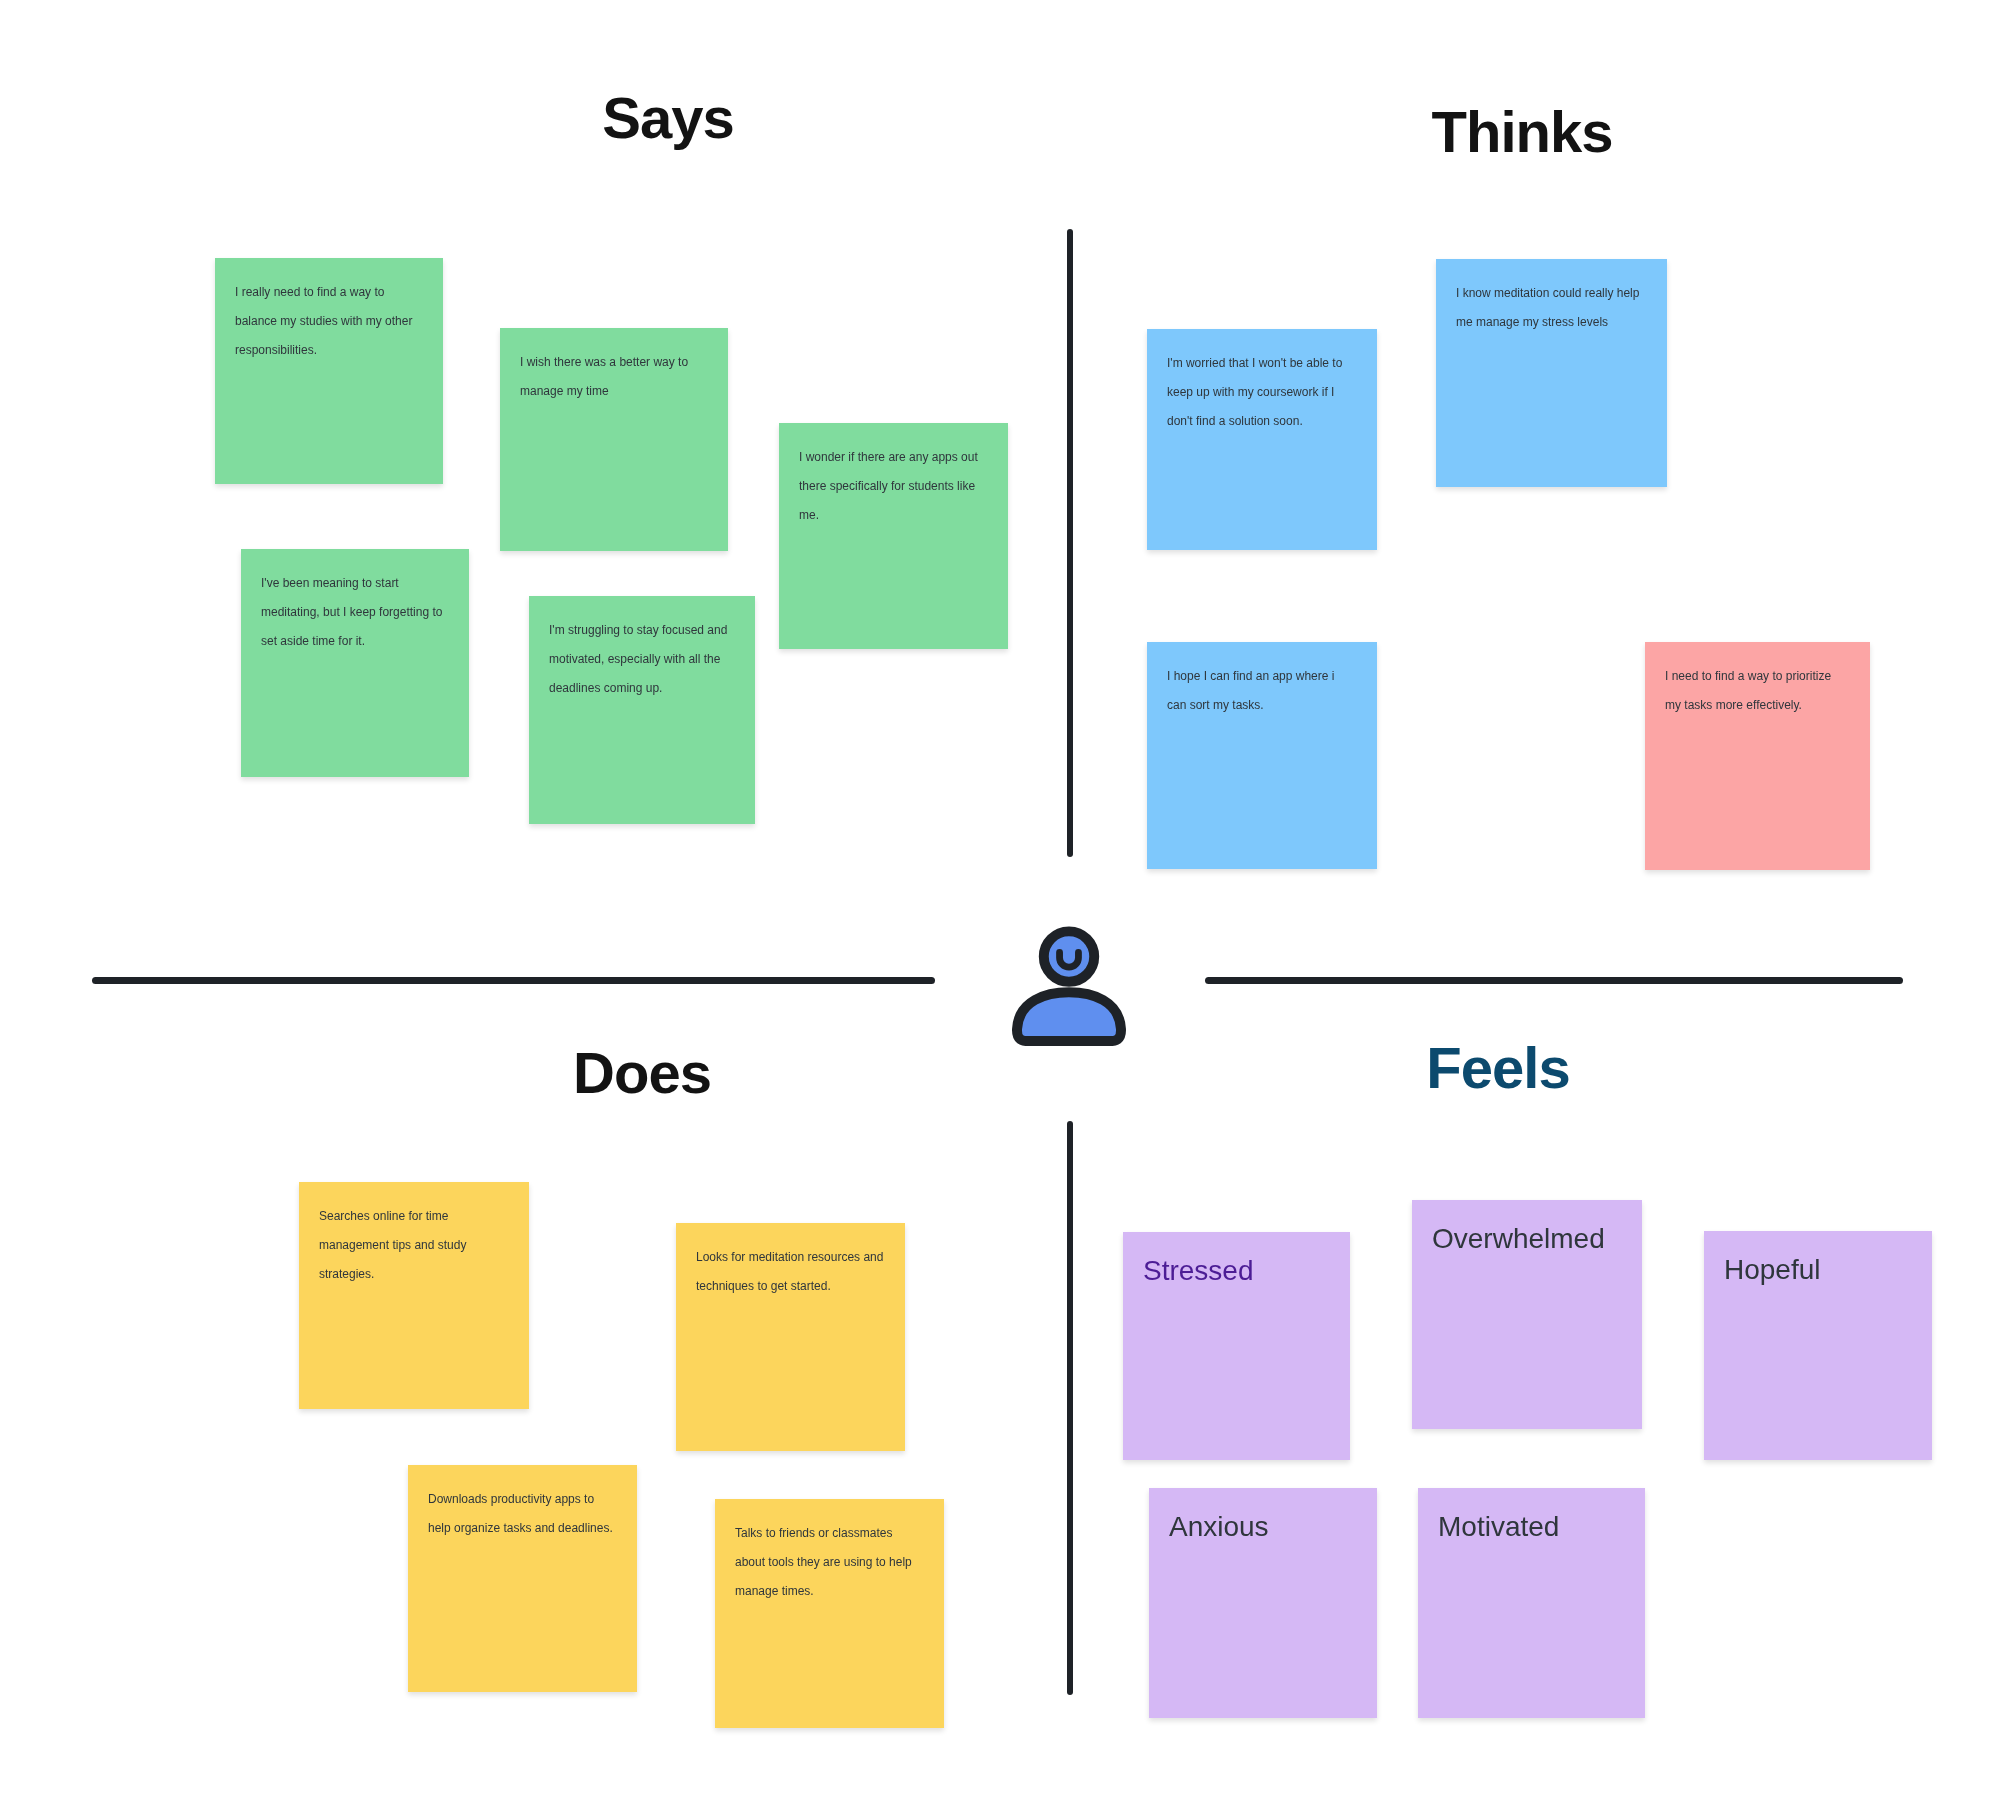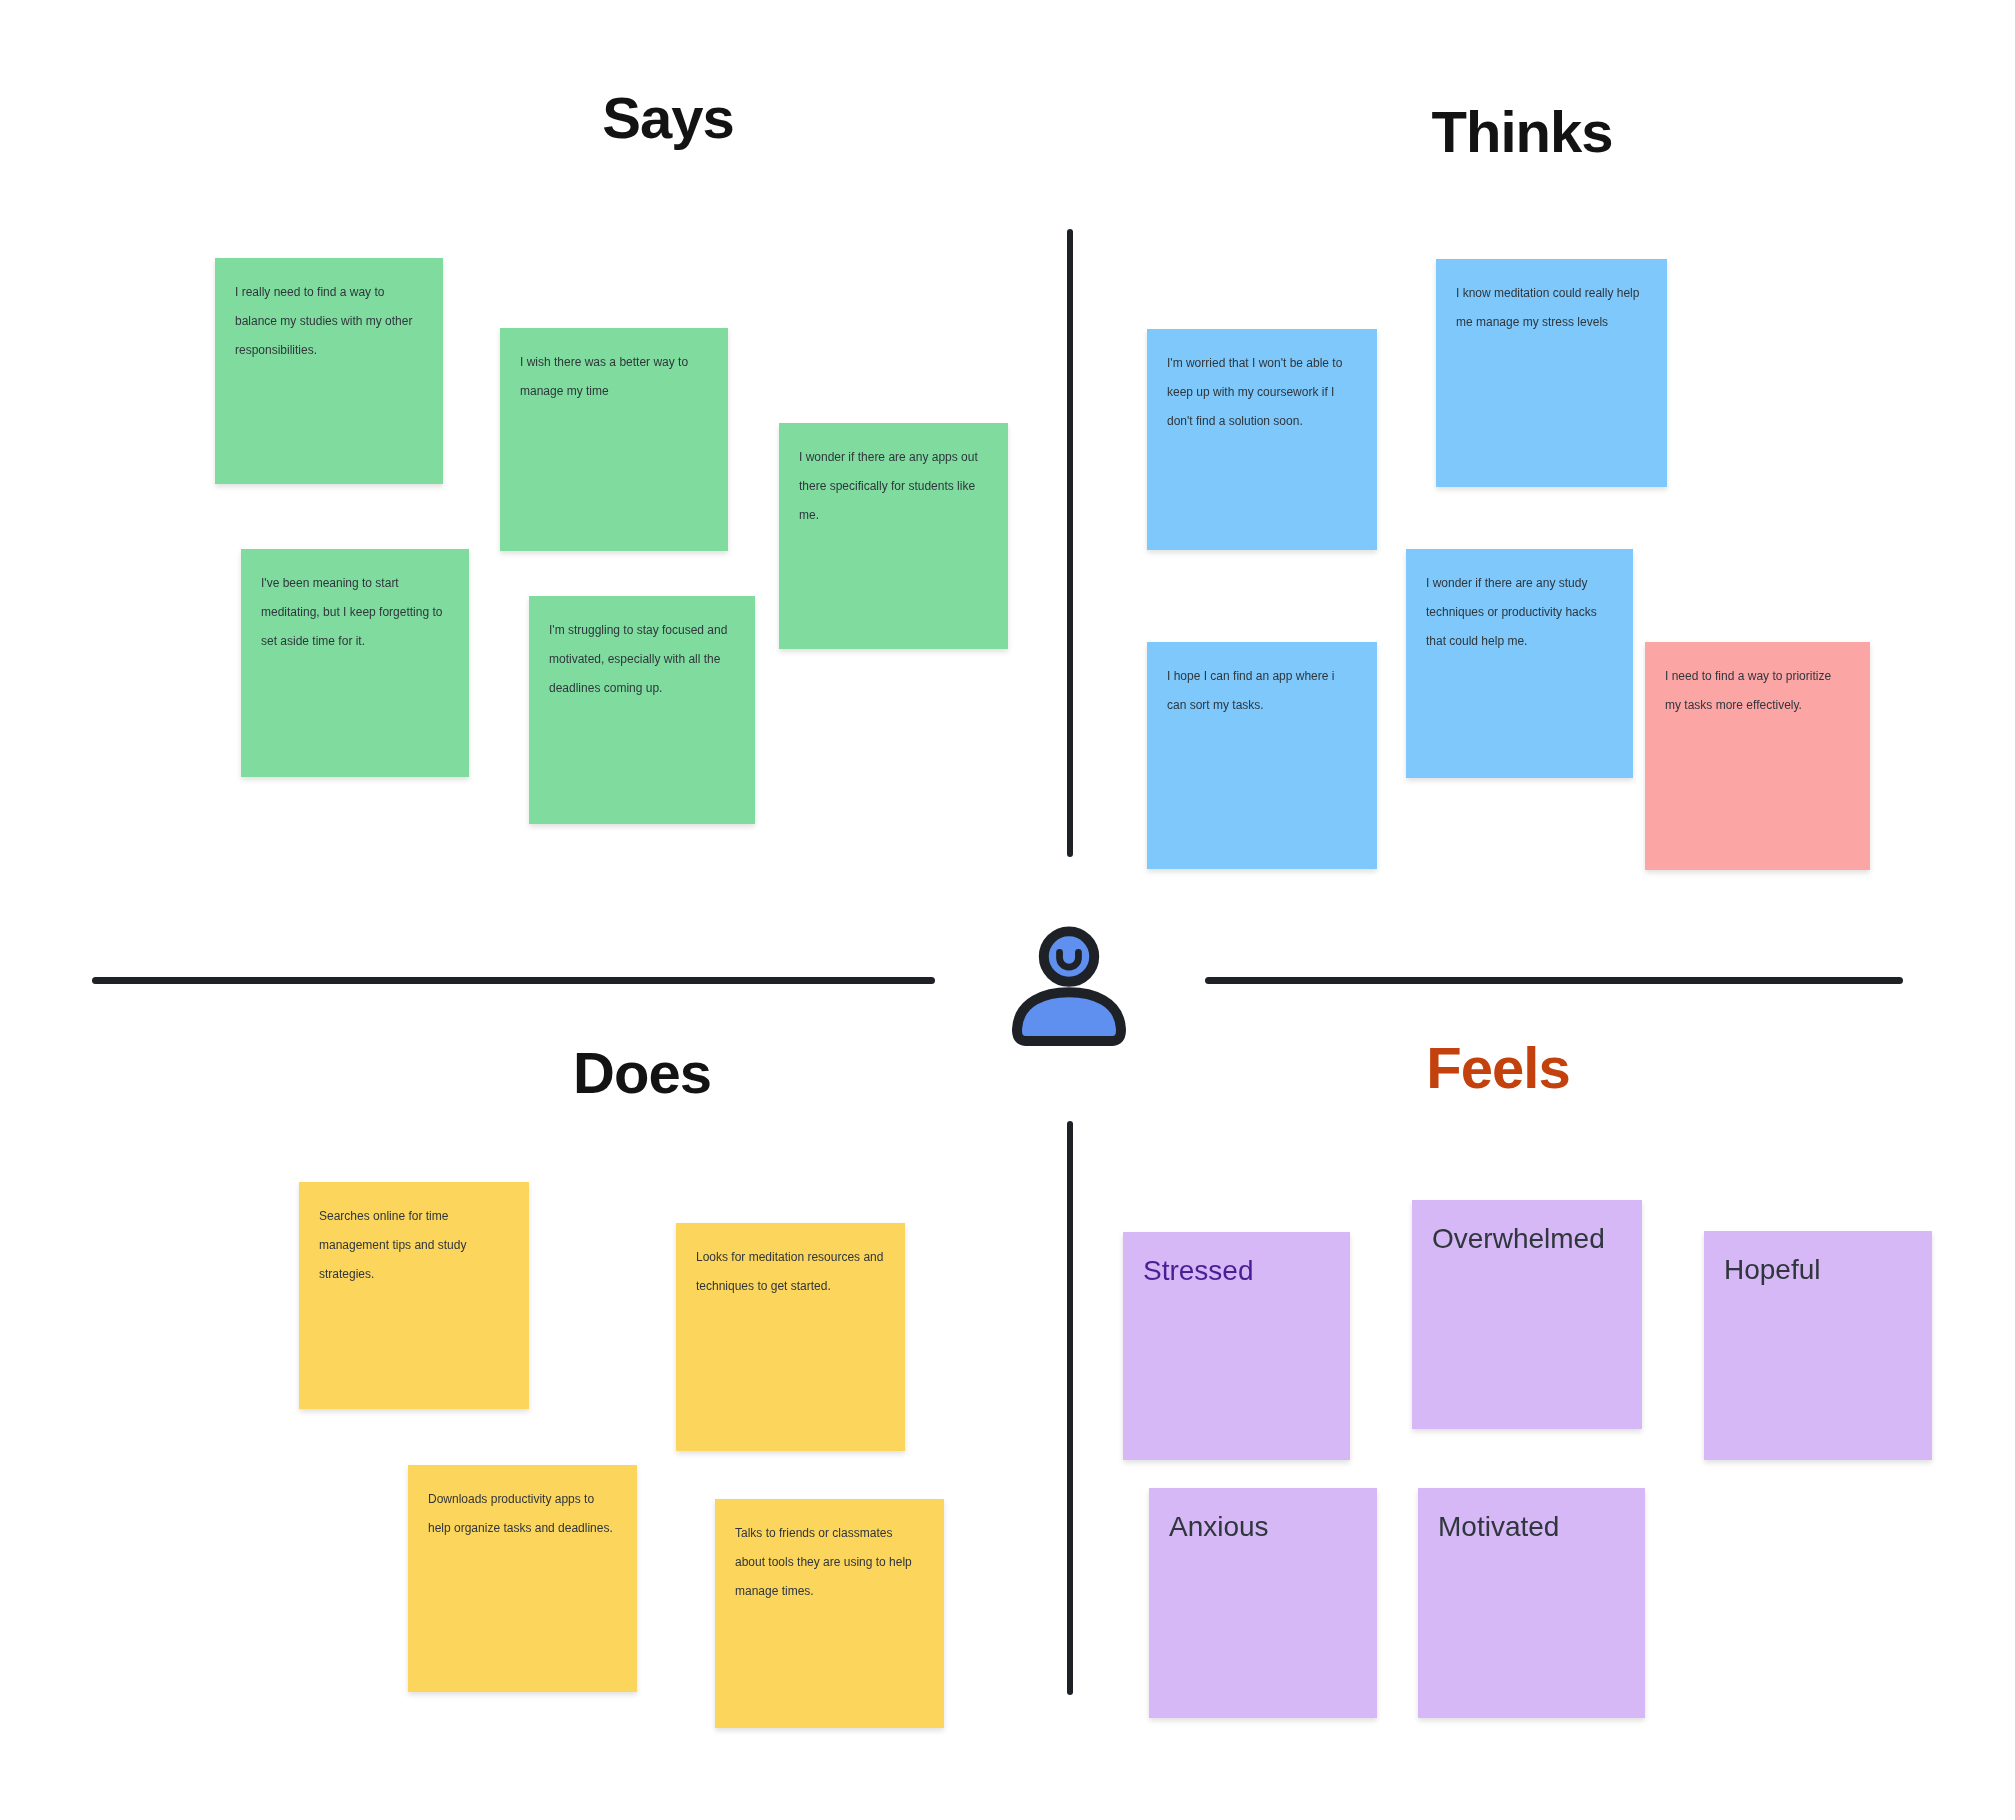--- a/index.html
+++ b/index.html
@@ -58,41 +58,40 @@
   }
 </style>
 </head>
 <body style="background: rgb(255, 255, 255);">
 
 <div id="board">
 
   <h2 class="qtitle t-says" style="color: rgb(19, 19, 19);">Says</h2>
   <h2 class="qtitle t-thinks" style="color: rgb(19, 19, 19); margin-top: 15px;">Thinks</h2>
   <h2 class="qtitle t-does" style="color: rgb(19, 19, 19);">Does</h2>
-  <h2 class="qtitle t-feels" style="color: #c2410c;">Feels</h2>
+  <h2 class="qtitle t-feels" style="color: #0c4a6e;">Feels</h2>
 
   <div class="divider d-vt" style="background: rgb(30, 34, 39);"></div>
   <div class="divider d-vb" style="background: rgb(30, 34, 39);"></div>
   <div class="divider d-hl" style="background: rgb(30, 34, 39);"></div>
   <div class="divider d-hr" style="background: rgb(30, 34, 39);"></div>
 
   <svg class="person-icon" viewBox="0 0 240 230" xmlns="http://www.w3.org/2000/svg">
     <path class="p-fill" d="M120 126 C 76 126 24 142 21 196 C 20 217 31 219 44 219 L196 219 C 209 219 220 217 219 196 C 216 142 164 126 120 126 Z" stroke-width="19" stroke-linejoin="round" fill="#5F8FEF" stroke="#1E2227"></path>
     <circle class="p-fill" cx="120" cy="58" r="48" stroke-width="19" fill="#5F8FEF" stroke="#1E2227"></circle>
     <path class="p-stroke" d="M102 50 L102 60 A18 18 0 0 0 138 60 L138 50" fill="none" stroke-width="13" stroke-linecap="round" stroke="#1E2227"></path>
   </svg>
 
 <div class="note" style="left: 215px; top: 258px; width: 228px; height: 226px; background: rgb(128, 220, 158); color: rgb(47, 54, 60);">I really need to find a way to balance my studies with my other responsibilities.</div>
     <div class="note" style="left: 500px; top: 328px; width: 228px; height: 223px; background: rgb(128, 220, 158); color: rgb(47, 54, 60);">I wish there was a better way to manage my time</div>
     <div class="note" style="left: 779px; top: 423px; width: 229px; height: 226px; background: rgb(128, 220, 158); color: rgb(47, 54, 60);">I wonder if there are any apps out there specifically for students like me.</div>
     <div class="note" style="left: 241px; top: 549px; width: 228px; height: 228px; background: rgb(128, 220, 158); color: rgb(47, 54, 60);">I've been meaning to start meditating, but I keep forgetting to set aside time for it.</div>
     <div class="note" style="left: 529px; top: 596px; width: 226px; height: 228px; background: rgb(128, 220, 158); color: rgb(47, 54, 60);">I'm struggling to stay focused and motivated, especially with all the deadlines coming up.</div>
     <div class="note" style="left: 1436px; top: 259px; width: 231px; height: 228px; background: rgb(126, 200, 252); color: rgb(47, 54, 60);">I know meditation could really help me manage my stress levels</div>
     <div class="note" style="left: 1147px; top: 329px; width: 230px; height: 221px; background: rgb(126, 200, 252); color: rgb(47, 54, 60);">I'm worried that I won't be able to keep up with my coursework if I don't find a solution soon.</div>
-    <div class="note" style="left: 1406px; top: 549px; width: 227px; height: 229px; background: rgb(126, 200, 252); color: rgb(47, 54, 60);">I wonder if there are any study techniques or productivity hacks that could help me.</div>
     <div class="note" style="left: 1147px; top: 642px; width: 230px; height: 227px; background: rgb(126, 200, 252); color: rgb(47, 54, 60);">I hope I can find an app where i can sort my tasks.</div>
     <div class="note" style="left: 1645px; top: 642px; width: 225px; height: 228px; background: #fca5a5; color: rgb(47, 54, 60);">I need to find a way to prioritize my tasks more effectively.</div>
     <div class="note" style="left: 299px; top: 1182px; width: 230px; height: 227px; background: rgb(252, 213, 92); color: rgb(47, 54, 60);">Searches online for time management tips and study strategies.</div>
     <div class="note" style="left: 676px; top: 1223px; width: 229px; height: 228px; background: rgb(252, 213, 92); color: rgb(47, 54, 60);">Looks for meditation resources and techniques to get started.</div>
     <div class="note" style="left: 408px; top: 1465px; width: 229px; height: 227px; background: rgb(252, 213, 92); color: rgb(47, 54, 60);">Downloads productivity apps to help organize tasks and deadlines.</div>
     <div class="note" style="left: 715px; top: 1499px; width: 229px; height: 229px; background: rgb(252, 213, 92); color: rgb(47, 54, 60);">Talks to friends or classmates about tools they are using to help manage times.</div>
     <div class="note label-note" style="left: 1123px; top: 1232px; width: 227px; height: 228px; background: rgb(213, 184, 245); color: #4c1d95;">Stressed</div>
     <div class="note label-note" style="left: 1412px; top: 1200px; width: 230px; height: 229px; background: rgb(213, 184, 245); color: rgb(47, 54, 60);">Overwhelmed</div>
     <div class="note label-note" style="left: 1704px; top: 1231px; width: 228px; height: 229px; background: rgb(213, 184, 245); color: rgb(47, 54, 60);">Hopeful</div>
     <div class="note label-note" style="left: 1149px; top: 1488px; width: 228px; height: 230px; background: rgb(213, 184, 245); color: rgb(47, 54, 60);">Anxious</div>

